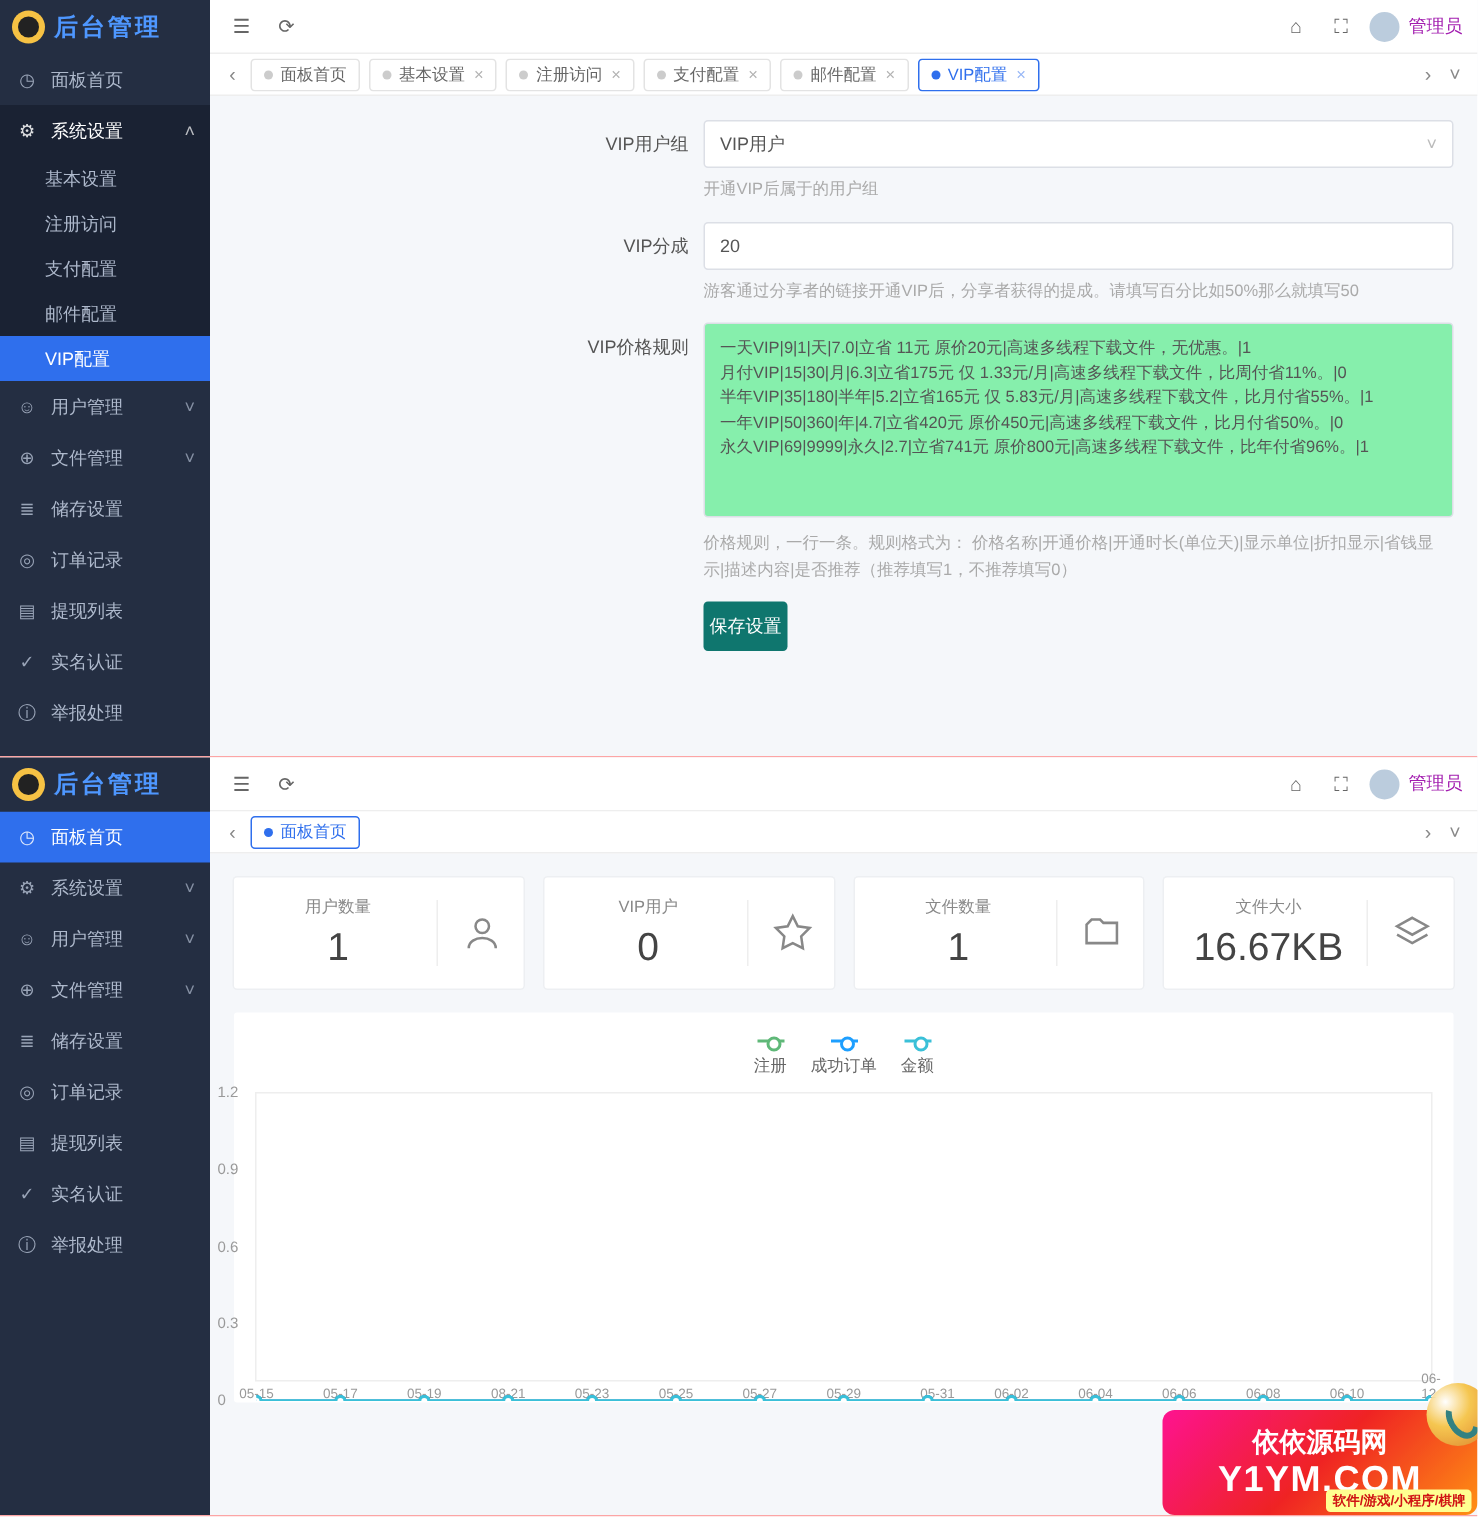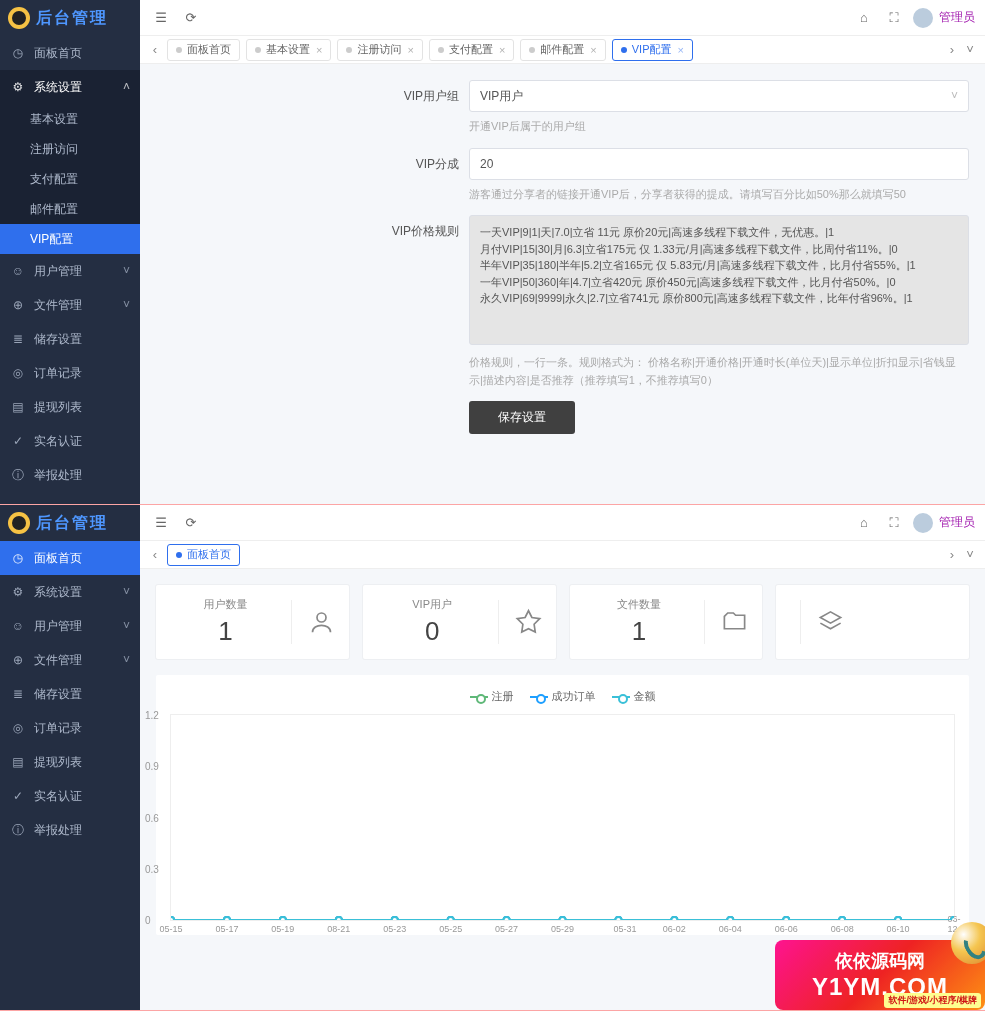--- a/index.html
+++ b/index.html
@@ -46,35 +46,35 @@
 
 .content { flex: 1; padding: 16px; overflow: auto; }
 
 
 .form-row { display: flex; margin-bottom: 12px; justify-content: flex-end; }
 .form-label { width: 80px; text-align: right; padding: 8px 10px 0 0; font-size: 12px; color: #555; }
 .form-control { flex: 1; max-width: 500px; }
 .help { font-size: 11px; color: #aaa; margin-top: 6px; line-height: 1.6; }
 .select, .input { width: 100%; height: 32px; border: 1px solid #dcdfe6; border-radius: 3px; padding: 0 10px; font-size: 12px; background: #fff; color: #555; display: flex; align-items: center; position: relative; }
 .select-caret { position: absolute; right: 10px; color: #bbb; }
-.textarea { width: 100%; min-height: 130px; border: 1px solid #dcdfe6; border-radius: 3px; padding: 8px 10px; font-size: 11px; line-height: 1.5; color: #555; resize: none; font-family: inherit; background: #e5e5e5; }
-.btn-primary { background: #404040; color: #fff; border: none; border-radius: 3px; padding: 8px 29px; font-size: 12px; cursor: pointer; }
+.textarea { width: 100%; min-height: 130px; border: 1px solid #dcdfe6; border-radius: 3px; padding: 8px 10px; font-size: 11px; line-height: 1.5; color: #555; resize: none; font-family: inherit; background: #86efac; }
+.btn-primary { background: #0f766e; color: #fff; border: none; border-radius: 3px; padding: 8px 4px; font-size: 12px; cursor: pointer; }
 
 
 .stats { display: flex; gap: 14px; margin-bottom: 16px; }
 .stat { flex: 1; background: #fff; border-radius: 2px; height: 74px; display: flex; align-items: center; padding: 0 14px; box-shadow: 0 0 0 1px rgba(0,0,0,.03); }
 .stat-left { flex: 1; display: flex; flex-direction: column; align-items: center; }
 .stat-title { font-size: 11px; color: #888; margin-bottom: 4px; }
 .stat-value { font-size: 26px; color: #444; font-weight: 400; }
 .stat-icon { width: 44px; height: 44px; display: flex; align-items: center; justify-content: center; color: #888; border-left: 1px solid #eee; margin-left: 10px; padding-left: 16px; }
 
 
 .chart { background: #fff; border-radius: 2px; padding: 14px; height: 260px; display: flex; flex-direction: column; }
 .legend { display: flex; justify-content: center; gap: 16px; font-size: 11px; color: #666; margin-bottom: 10px; }
-.legend-item { display: flex; align-items: center; gap: 4px; }
+.legend-item { display: flex; align-items: center; gap: 4px; flex-direction: column; }
 .lg-mark { width: 18px; height: 10px; position: relative; }
 .lg-mark::before { content: ''; position: absolute; left: 0; right: 0; top: 4px; height: 2px; background: currentColor; }
 .lg-mark::after { content: ''; position: absolute; left: 6px; top: 2px; width: 6px; height: 6px; border: 2px solid currentColor; background: #fff; border-radius: 50%; }
 .lg-green { color: #5fb878; }
 .lg-blue { color: #1e9fff; }
 .lg-cyan { color: #3ac0d8; }
 .plot { flex: 1; position: relative; border: 1px solid #eee; }
 .ytick { position: absolute; left: -26px; font-size: 10px; color: #999; transform: translateY(-50%); }
 .xtick { position: absolute; bottom: -14px; font-size: 9px; color: #999; transform: translateX(-50%); }
 .series { position: absolute; inset: 0; }
@@ -348,20 +348,24 @@
                 <span class="stat-title">文件数量</span>
                 <span class="stat-value">1</span>
               </div>
           <div class="stat-icon">
                 <svg width="28" height="28" viewBox="0 0 24 24" fill="none" stroke="currentColor" stroke-width="1.5">
                   <path d="M3 7l3-3h5l2 2h8v12H3z"></path>
                 </svg>
               </div>
         </div>
         <div class="stat">
+          <div class="stat-left">
+                <span class="stat-title">文件大小</span>
+                <span class="stat-value">16.67KB</span>
+              </div>
           <div class="stat-icon">
                 <svg width="28" height="28" viewBox="0 0 24 24" fill="none" stroke="currentColor" stroke-width="1.5">
                   <path d="M12 3l9 5-9 5-9-5z"></path>
                   <path d="M3 13l9 5 9-5"></path>
                 </svg>
               </div>
         </div>
       </div>
 
       <div class="chart">

